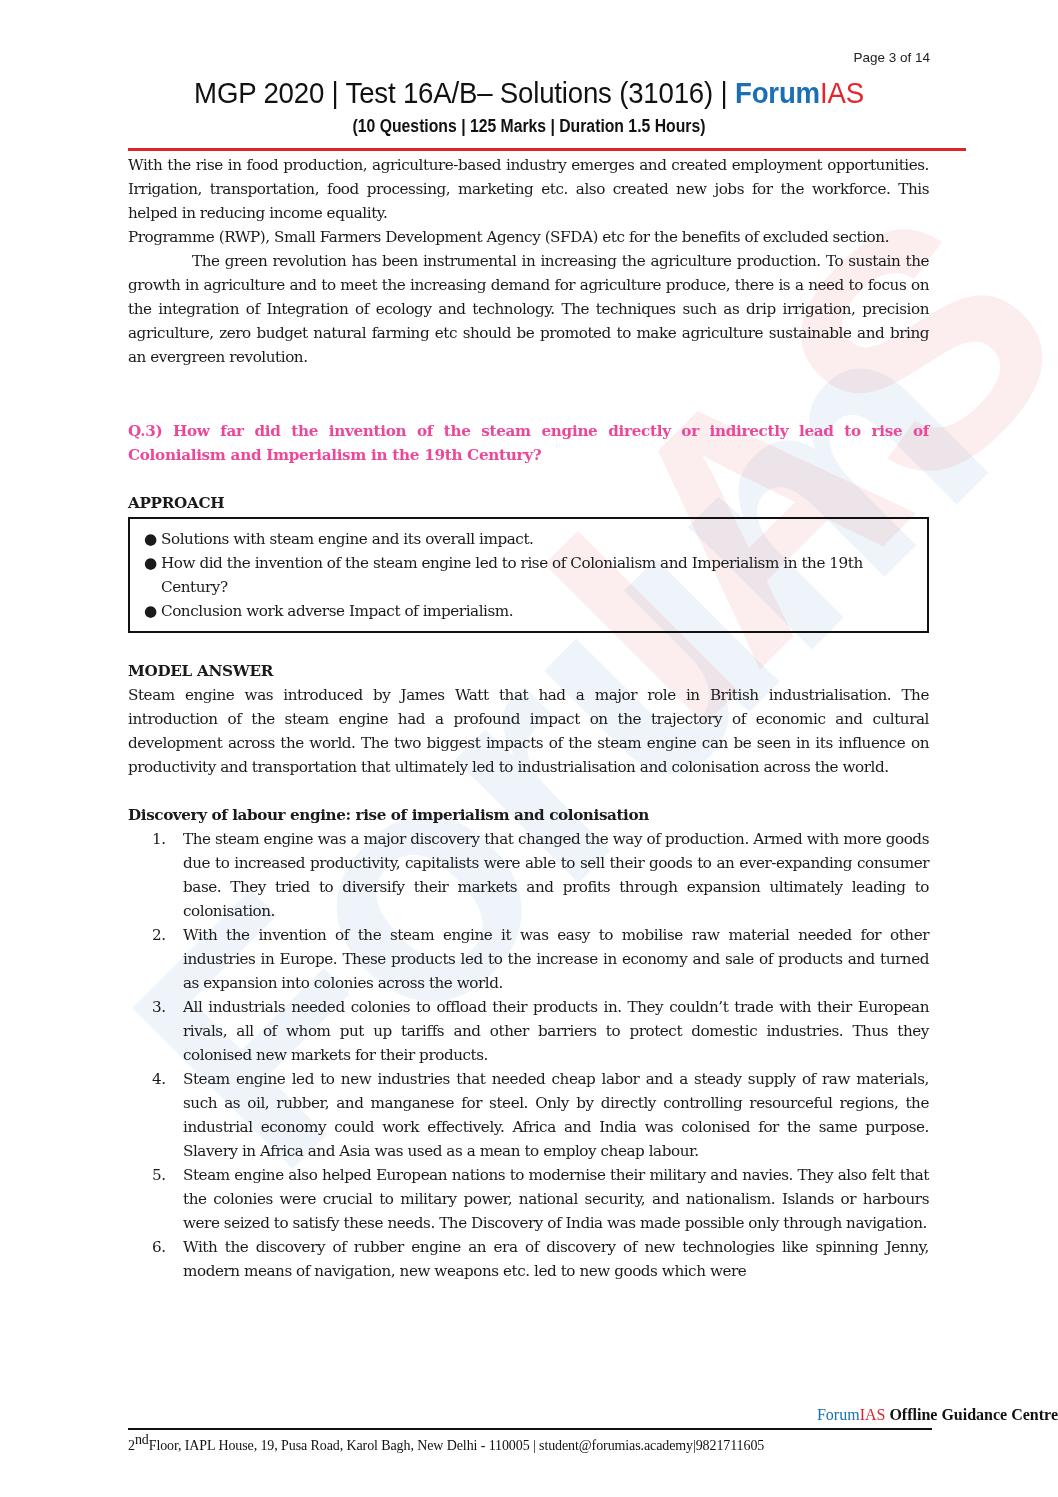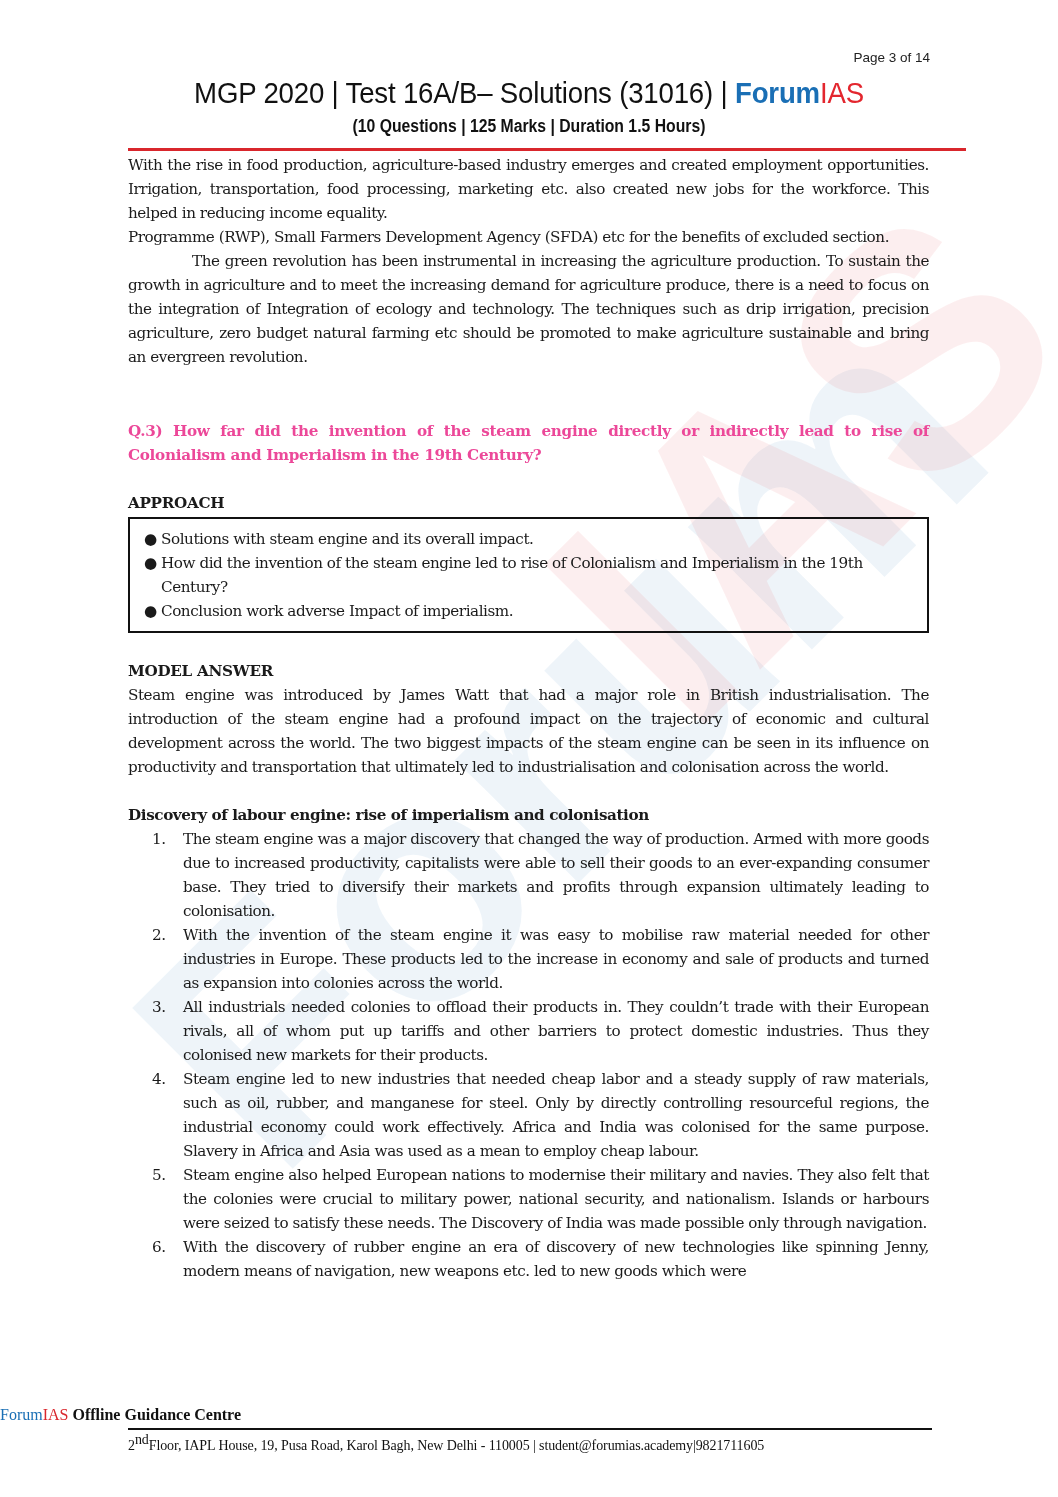--- a/index.html
+++ b/index.html
@@ -20,21 +20,21 @@
   .approach-h { margin-top: 24px !important; }
   .approach-box { border: 2px solid #111; margin-top: 2px; padding: 8px 8px 8px 14px; }
   .approach-box ul { list-style: none; margin: 0; padding: 0; }
   .approach-box li { position: relative; padding-left: 17px; letter-spacing: -0.45px; }
   .approach-box li .bullet { position: absolute; left: 0; top: 0; }
   .model-h { margin-top: 26px !important; }
   .sub-h { margin-top: 24px !important; letter-spacing: -0.4px !important; }
   ol.points { list-style: none; margin: 0; padding: 0; }
   ol.points li { position: relative; padding-left: 55px; text-align: justify; letter-spacing: -0.45px; }
   ol.points li .num { position: absolute; left: 24px; top: 0; }
-  .footer-title { position: absolute; left: 0; width: 1058px; top: 1390px; text-align: left; font-family: "Liberation Serif", serif; font-size: 16px; font-weight: bold; color: #111; }
+  .footer-title { position: absolute; left: 0; width: 1058px; top: 1390px; text-align: right; font-family: "Liberation Serif", serif; font-size: 16px; font-weight: bold; color: #111; }
   .footer-title .brand-a { color: #1a6fb5; font-weight: normal; }
   .footer-title .brand-b { color: #d9262c; font-weight: normal; }
   .footer-rule { position: absolute; left: 128px; top: 1412px; width: 804px; height: 2px; background: #111; }
   .footer-addr { position: absolute; left: 128px; top: 1416px; width: 804px; font-family: "Liberation Serif", serif; font-size: 14px; color: #111; white-space: nowrap; letter-spacing: -0.1px; }
   .footer-addr sup { font-size: 14px; }
 </style>
 </head>
 <body>
 
 <svg class="watermark" viewBox="0 0 1058 1497" xmlns="http://www.w3.org/2000/svg">

